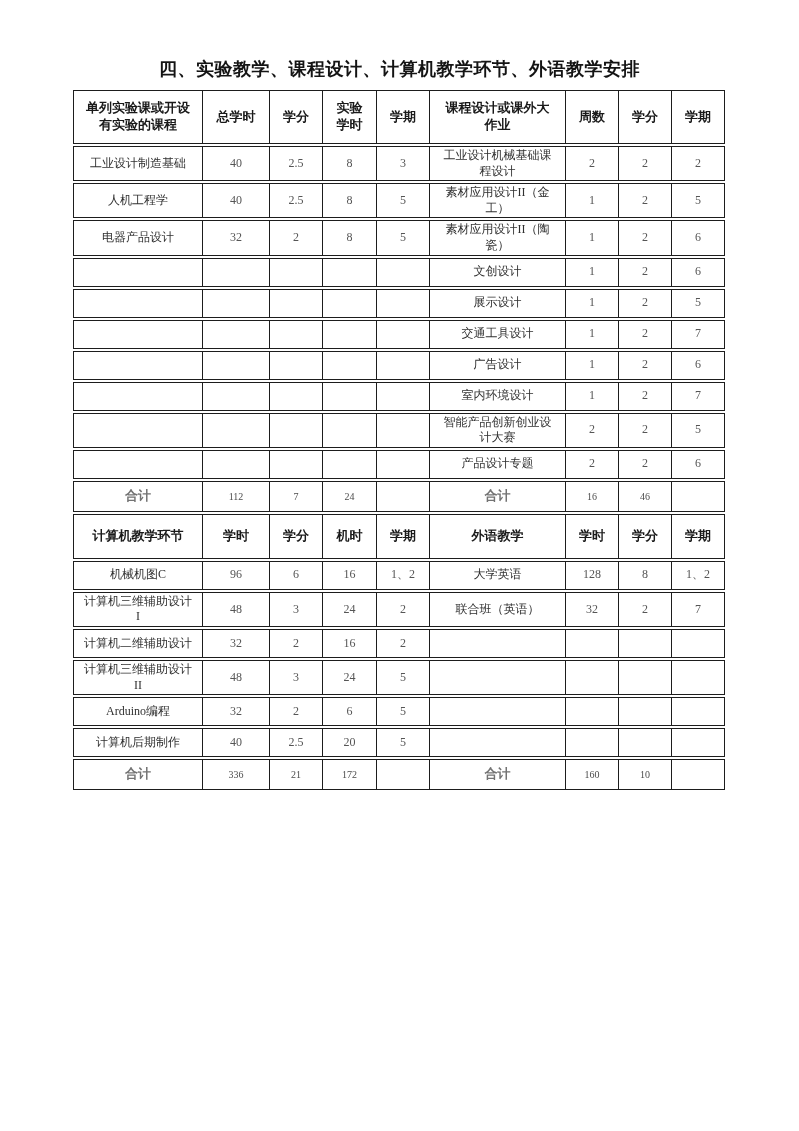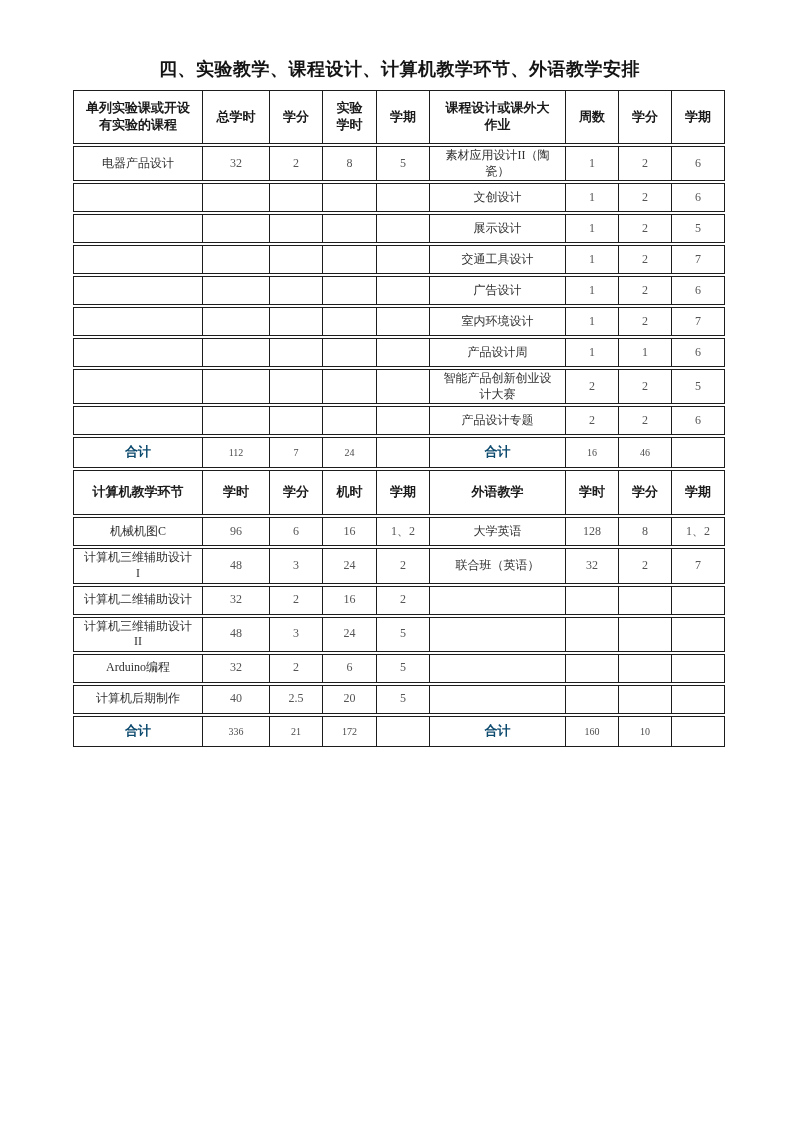--- a/index.html
+++ b/index.html
@@ -63,21 +63,21 @@
   tr.data-row td {
     height: 25px;
     font-size: 12px;
     color: #303030;
   }
   tr.data-row td.num { color: #555555; }
   tr.total-row td { height: 27px; font-size: 10px; }
   tr.total-row td.label {
     font-weight: bold;
     font-size: 13px;
-    color: #0c4a6e;
+    color: #737373;
   }
   tr.total-row td.num { color: #4c4c4c; }
 </style>
 </head>
 <body>
 
 <div class="page">
   <h1 class="title">四、实验教学、课程设计、计算机教学环节、外语教学安排</h1>
   <table class="grid">
     <colgroup>
@@ -100,20 +100,44 @@
           <th>实验
 学时</th>
           <th>学期</th>
           <th>课程设计或课外大
 作业</th>
           <th>周数</th>
           <th>学分</th>
           <th>学期</th>
         </tr>
         <tr class="data-row">
+          <td>工业设计制造基础</td>
+          <td class="num">40</td>
+          <td class="num">2.5</td>
+          <td class="num">8</td>
+          <td class="num">3</td>
+          <td>工业设计机械基础课
+程设计</td>
+          <td class="num">2</td>
+          <td class="num">2</td>
+          <td class="num">2</td>
+        </tr>
+        <tr class="data-row">
+          <td>人机工程学</td>
+          <td class="num">40</td>
+          <td class="num">2.5</td>
+          <td class="num">8</td>
+          <td class="num">5</td>
+          <td>素材应用设计II（金
+工）</td>
+          <td class="num">1</td>
+          <td class="num">2</td>
+          <td class="num">5</td>
+        </tr>
+        <tr class="data-row">
           <td>电器产品设计</td>
           <td class="num">32</td>
           <td class="num">2</td>
           <td class="num">8</td>
           <td class="num">5</td>
           <td>素材应用设计II（陶
 瓷）</td>
           <td class="num">1</td>
           <td class="num">2</td>
           <td class="num">6</td>
@@ -165,31 +189,20 @@
         <tr class="data-row">
           <td></td>
           <td></td>
           <td></td>
           <td></td>
           <td></td>
           <td>室内环境设计</td>
           <td class="num">1</td>
           <td class="num">2</td>
           <td class="num">7</td>
-        </tr>
-        <tr class="data-row">
-          <td></td>
-          <td></td>
-          <td></td>
-          <td></td>
-          <td></td>
-          <td>产品设计周</td>
-          <td class="num">1</td>
-          <td class="num">1</td>
-          <td class="num">6</td>
         </tr>
         <tr class="data-row">
           <td></td>
           <td></td>
           <td></td>
           <td></td>
           <td></td>
           <td>智能产品创新创业设
 计大赛</td>
           <td class="num">2</td>

